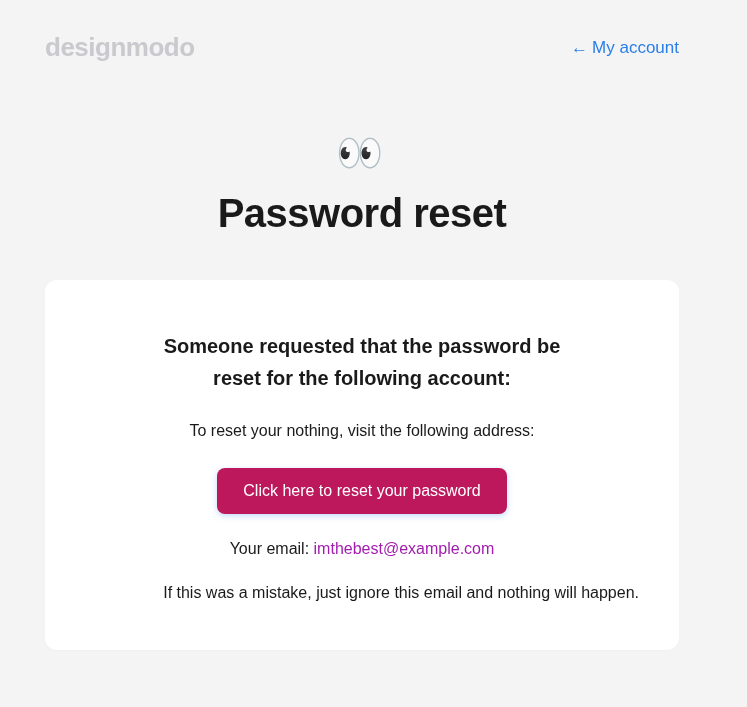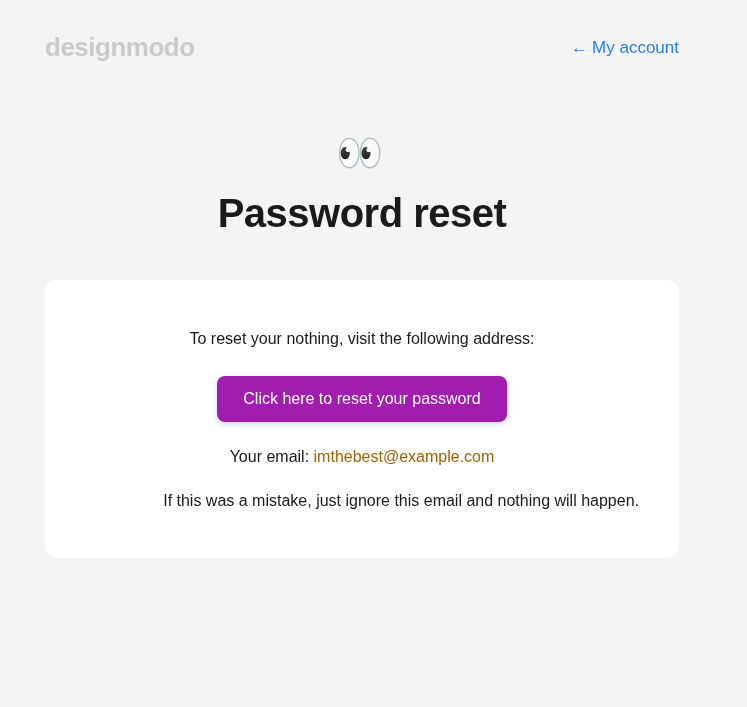--- a/index.html
+++ b/index.html
@@ -69,37 +69,37 @@
       line-height: 1.6;
       margin-bottom: 28px;
     }
     .instruction {
       font-size: 16px;
       color: #1a1a1a;
       margin-bottom: 28px;
     }
     .reset-button {
       display: inline-block;
-      background: #a21caf;
+      background: #be185d;
       color: #ffffff;
       font-size: 16px;
       padding: 14px 26px;
       border: none;
       border-radius: 8px;
       cursor: pointer;
       box-shadow: 0 2px 6px rgba(59,136,240,0.3);
       margin-bottom: 26px;
     }
     .email-line {
       font-size: 16px;
       color: #1a1a1a;
       margin-bottom: 26px;
     }
     .email-link {
-      color: #a16207;
+      color: #a21caf;
       text-decoration: none;
       cursor: pointer;
     }
     .disclaimer {
       font-size: 16px;
       color: #1a1a1a;
       text-align: right;
     }
     .footer {
       text-align: center;
@@ -122,20 +122,24 @@
       <span class="arrow-left">←</span><span>My account</span>
     </a>
   </div>
 
   <div class="hero">
     <span class="eyes-icon">👀</span>
     <h1 class="title">Password reset</h1>
   </div>
 
   <div class="card">
+    <div class="card-heading">
+      <span>Someone requested that the password be</span><br>
+      <span>reset for the following account:</span>
+    </div>
     <p class="instruction">To reset your nothing, visit the following address:</p>
     <button class="reset-button">Click here to reset your password</button>
     <p class="email-line">
       <span>Your email: </span><a class="email-link">imthebest@example.com</a>
     </p>
     <p class="disclaimer">If this was a mistake, just ignore this email and nothing will happen.</p>
   </div>
 
 
 </div>

